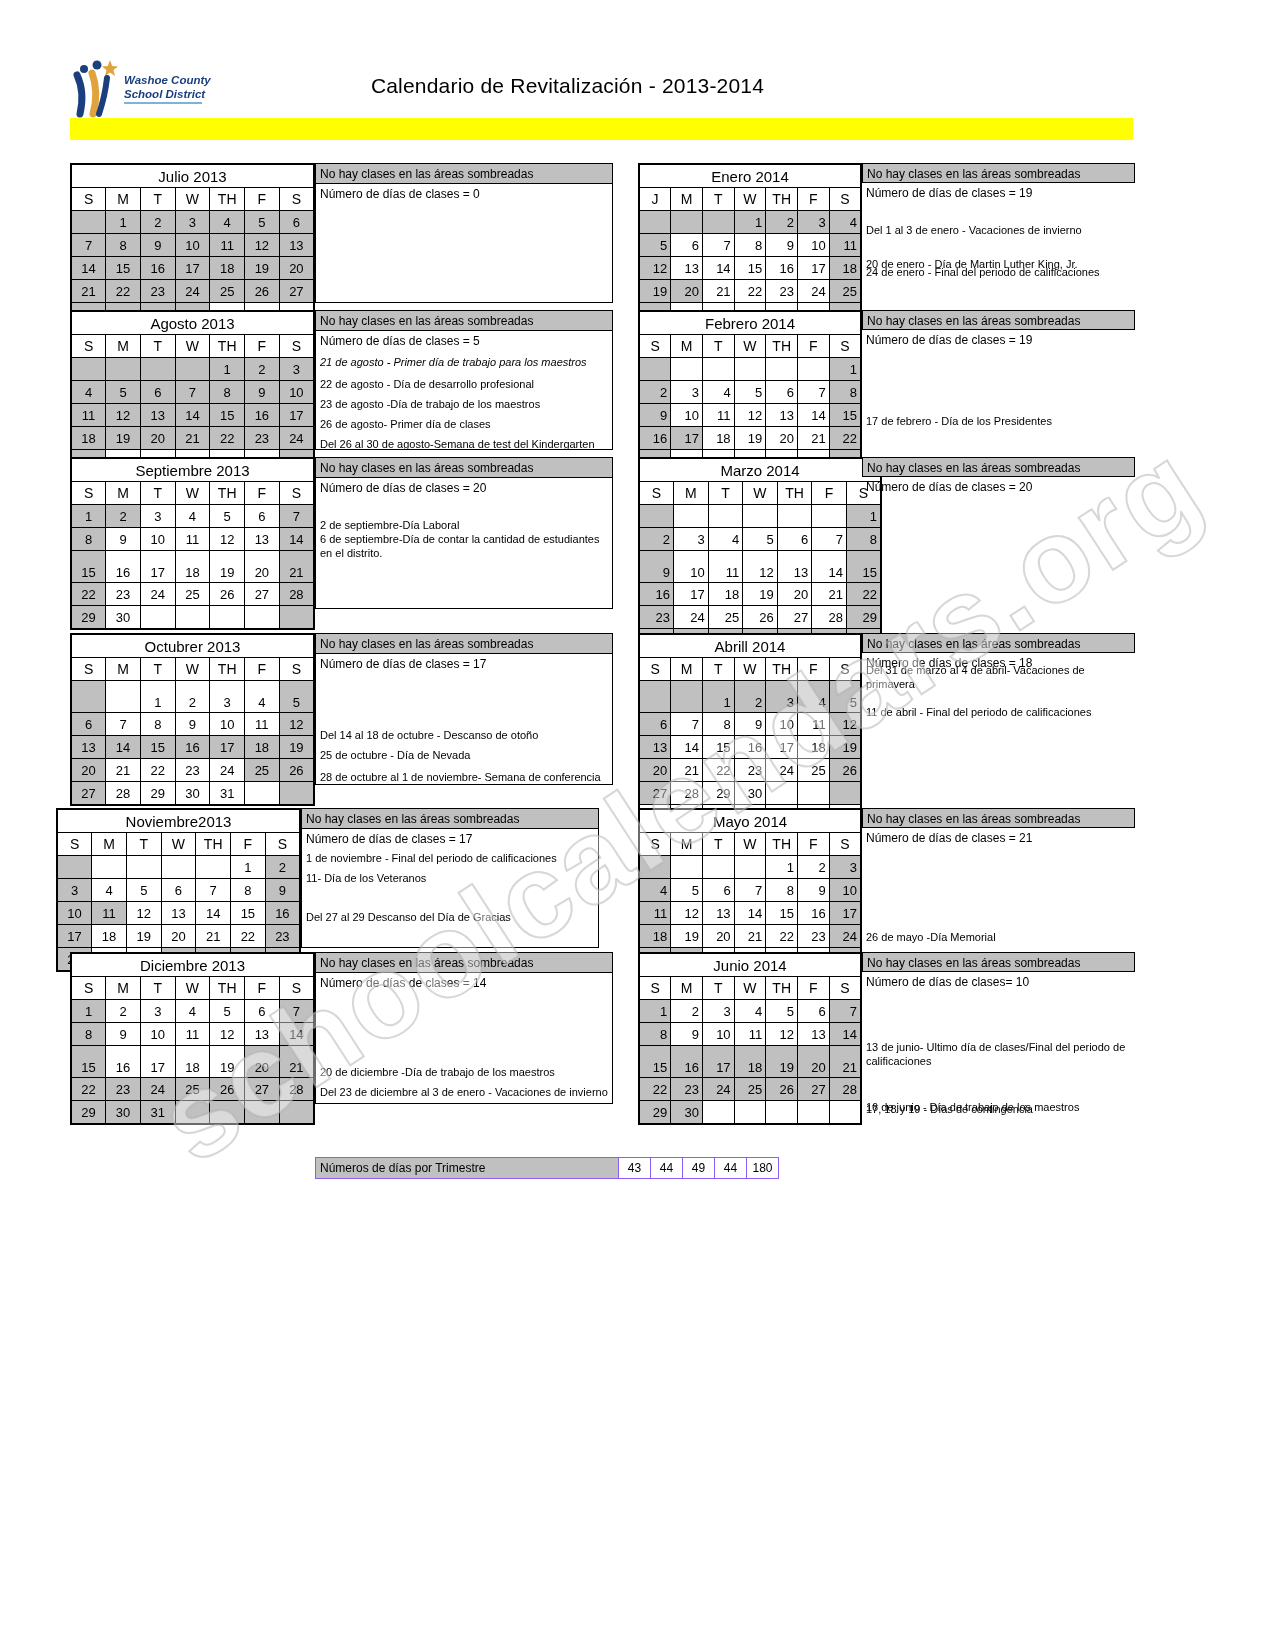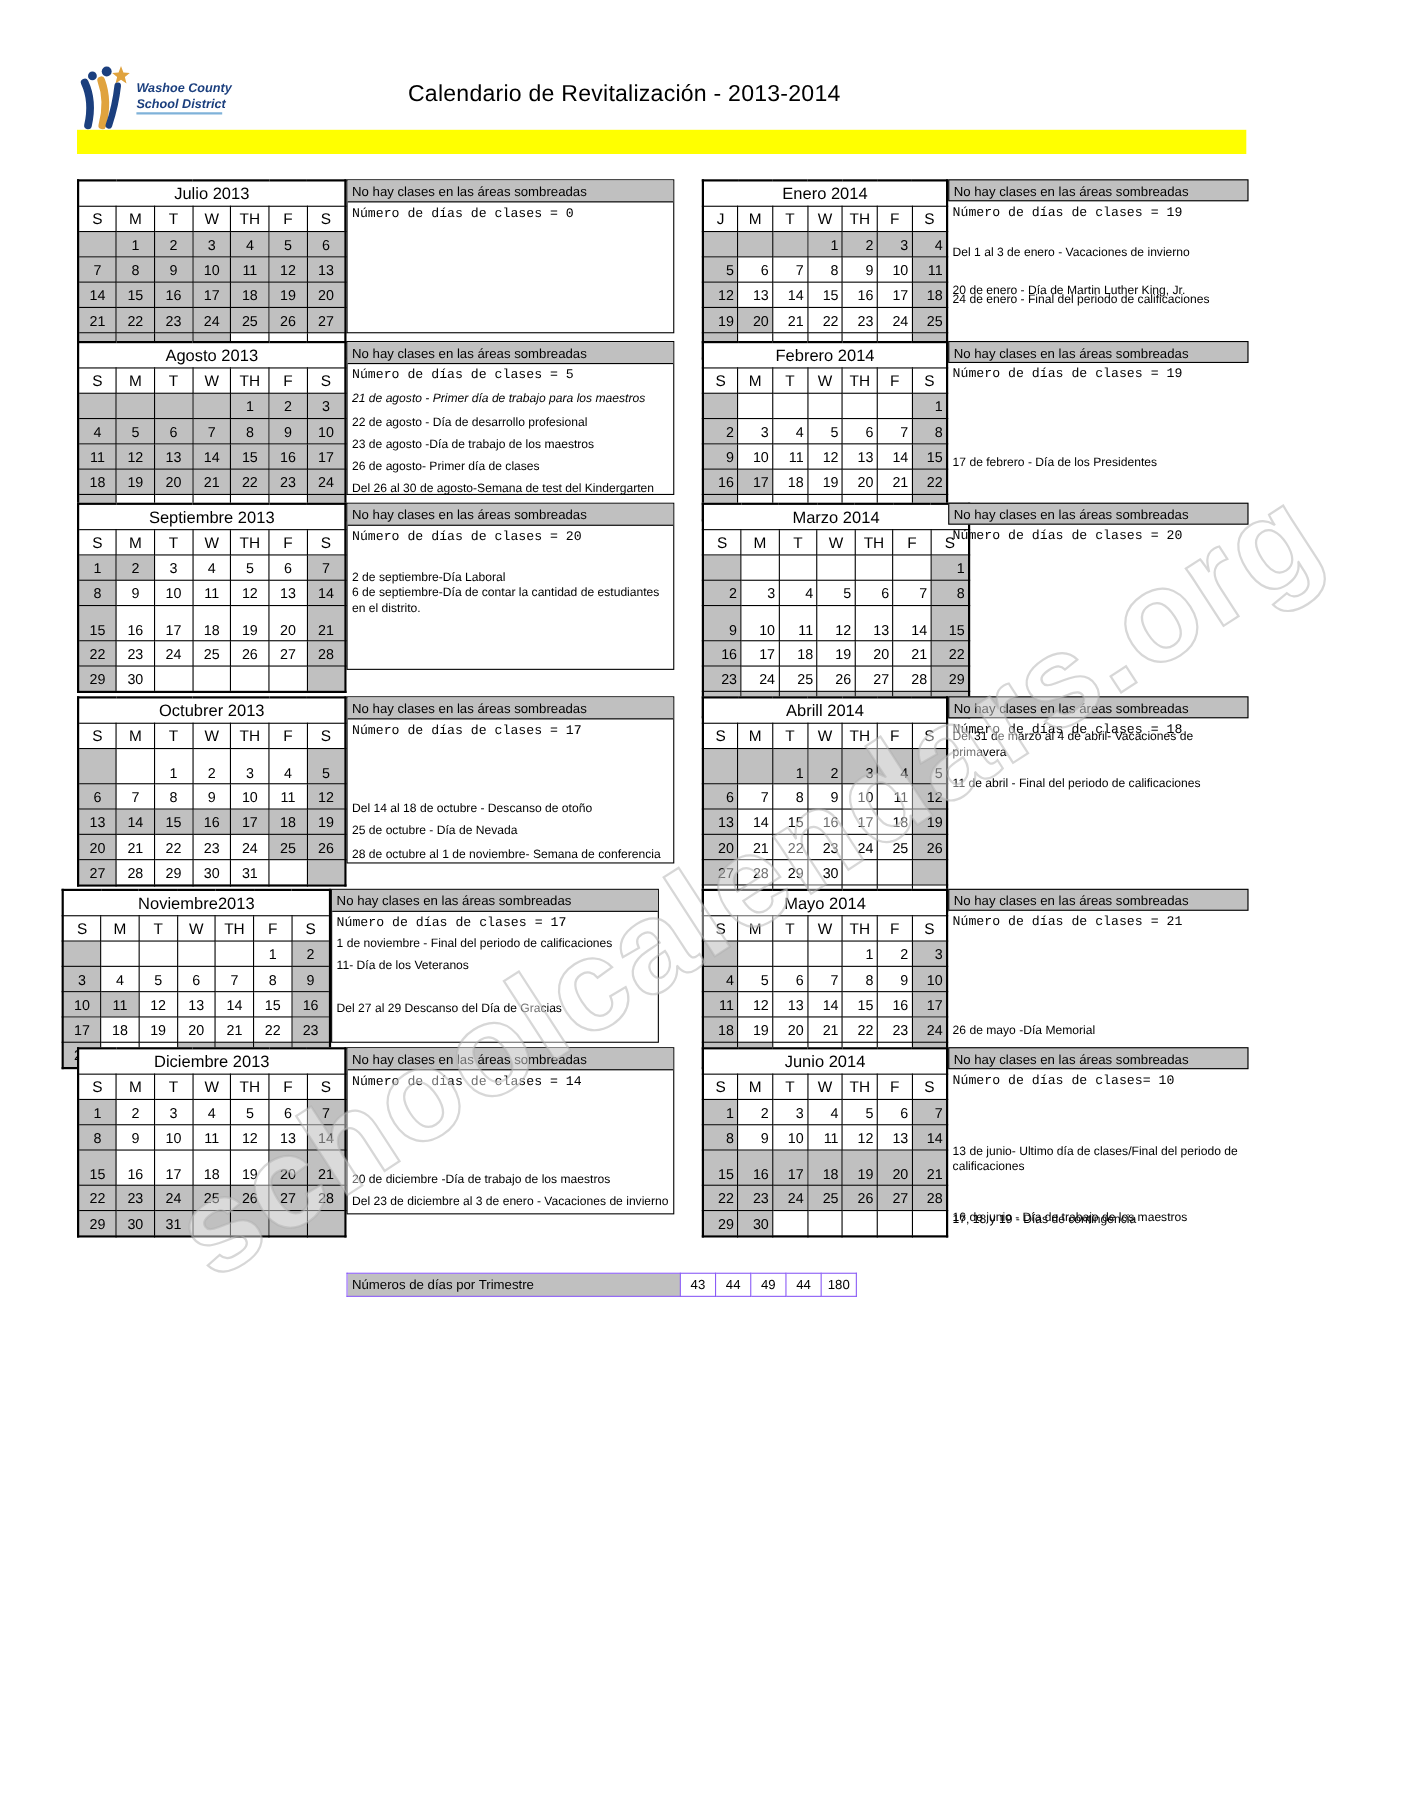--- a/index.html
+++ b/index.html
@@ -21,21 +21,21 @@
   .cal-right td.cal-day{text-align:right;padding-right:3px;}
   td.shaded{background:var(--shaded,#c0c0c0);}
   tr.tall td{vertical-align:bottom;padding-bottom:2px;}
   
   .notes{position:absolute;top:0;box-sizing:border-box;}
   .notes-left{border:1px solid #000;}
   .legend-bar{height:20px;background:var(--shaded,#c0c0c0);box-sizing:border-box;
               font-size:12px;padding:3px 0 0 4px;white-space:nowrap;overflow:hidden;}
   .notes-left .legend-bar{border-bottom:1px solid #000;}
   .notes-right .legend-bar{border:1px solid #000;}
-  .count-line{position:absolute;top:23px;left:4px;font-size:12px;white-space:nowrap;font-family:Liberation Mono, monospace;}
+  .count-line{position:absolute;top:23px;left:4px;font-size:12px;white-space:nowrap;}
   .event-note{position:absolute;left:4px;right:2px;font-size:11px;line-height:1.3;}
   
   .summary{position:absolute;left:315px;top:1157px;border-collapse:collapse;table-layout:fixed;}
   .summary td{border:1px solid #8b5cf6;height:18px;font-size:12px;overflow:hidden;white-space:nowrap;}
   .summary td.sum-label{width:297px;background:var(--shaded,#c0c0c0);padding-left:4px;}
   .summary td.sum-val{text-align:center;}
   
   .watermark{position:absolute;left:135px;top:1075px;transform:rotate(-33deg);transform-origin:0 0;
              font-size:118px;font-weight:bold;letter-spacing:3px;white-space:nowrap;
              color:rgba(255,255,255,0.42);-webkit-text-stroke:2px rgba(175,175,175,0.5);

